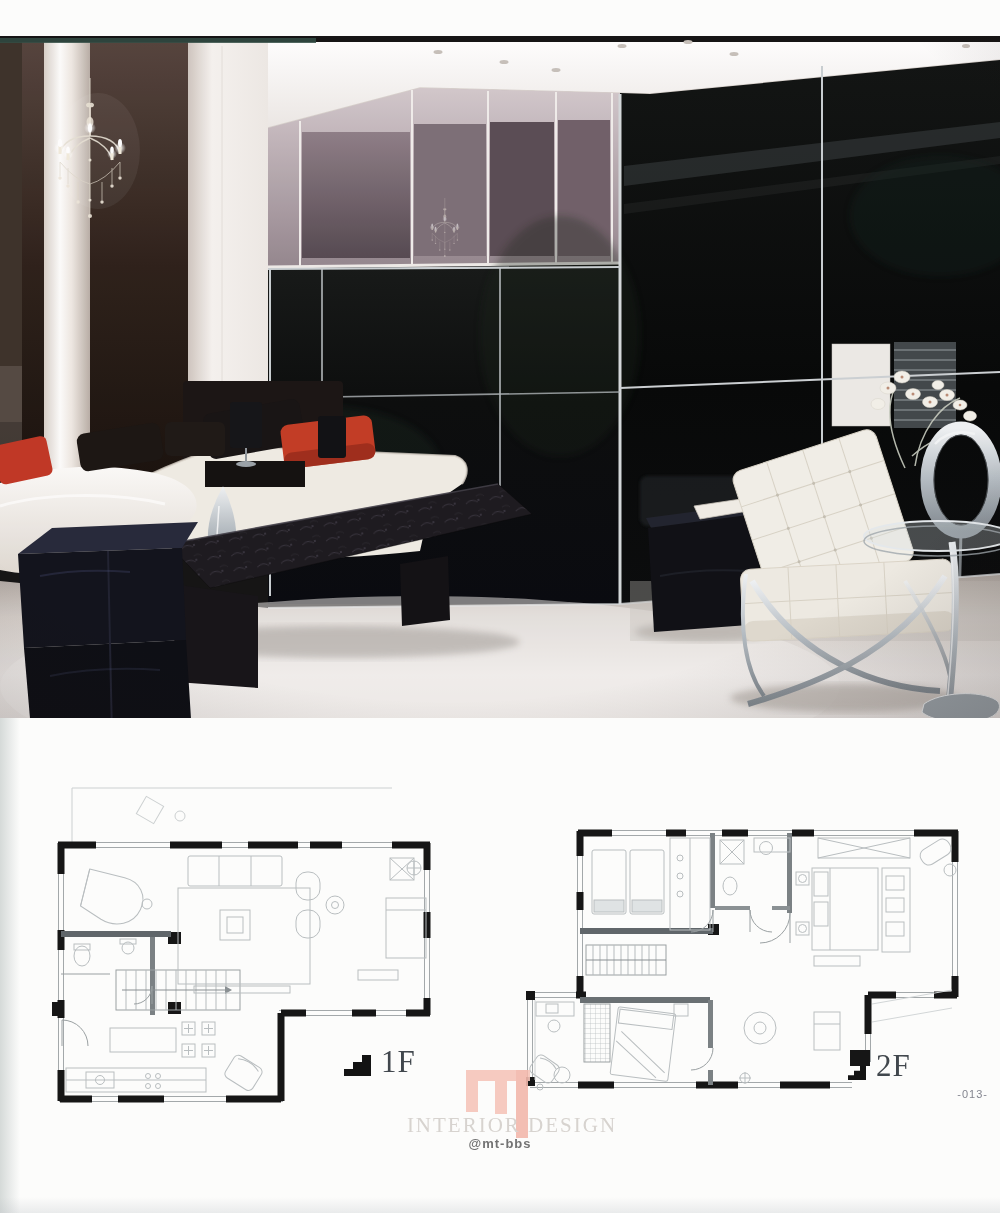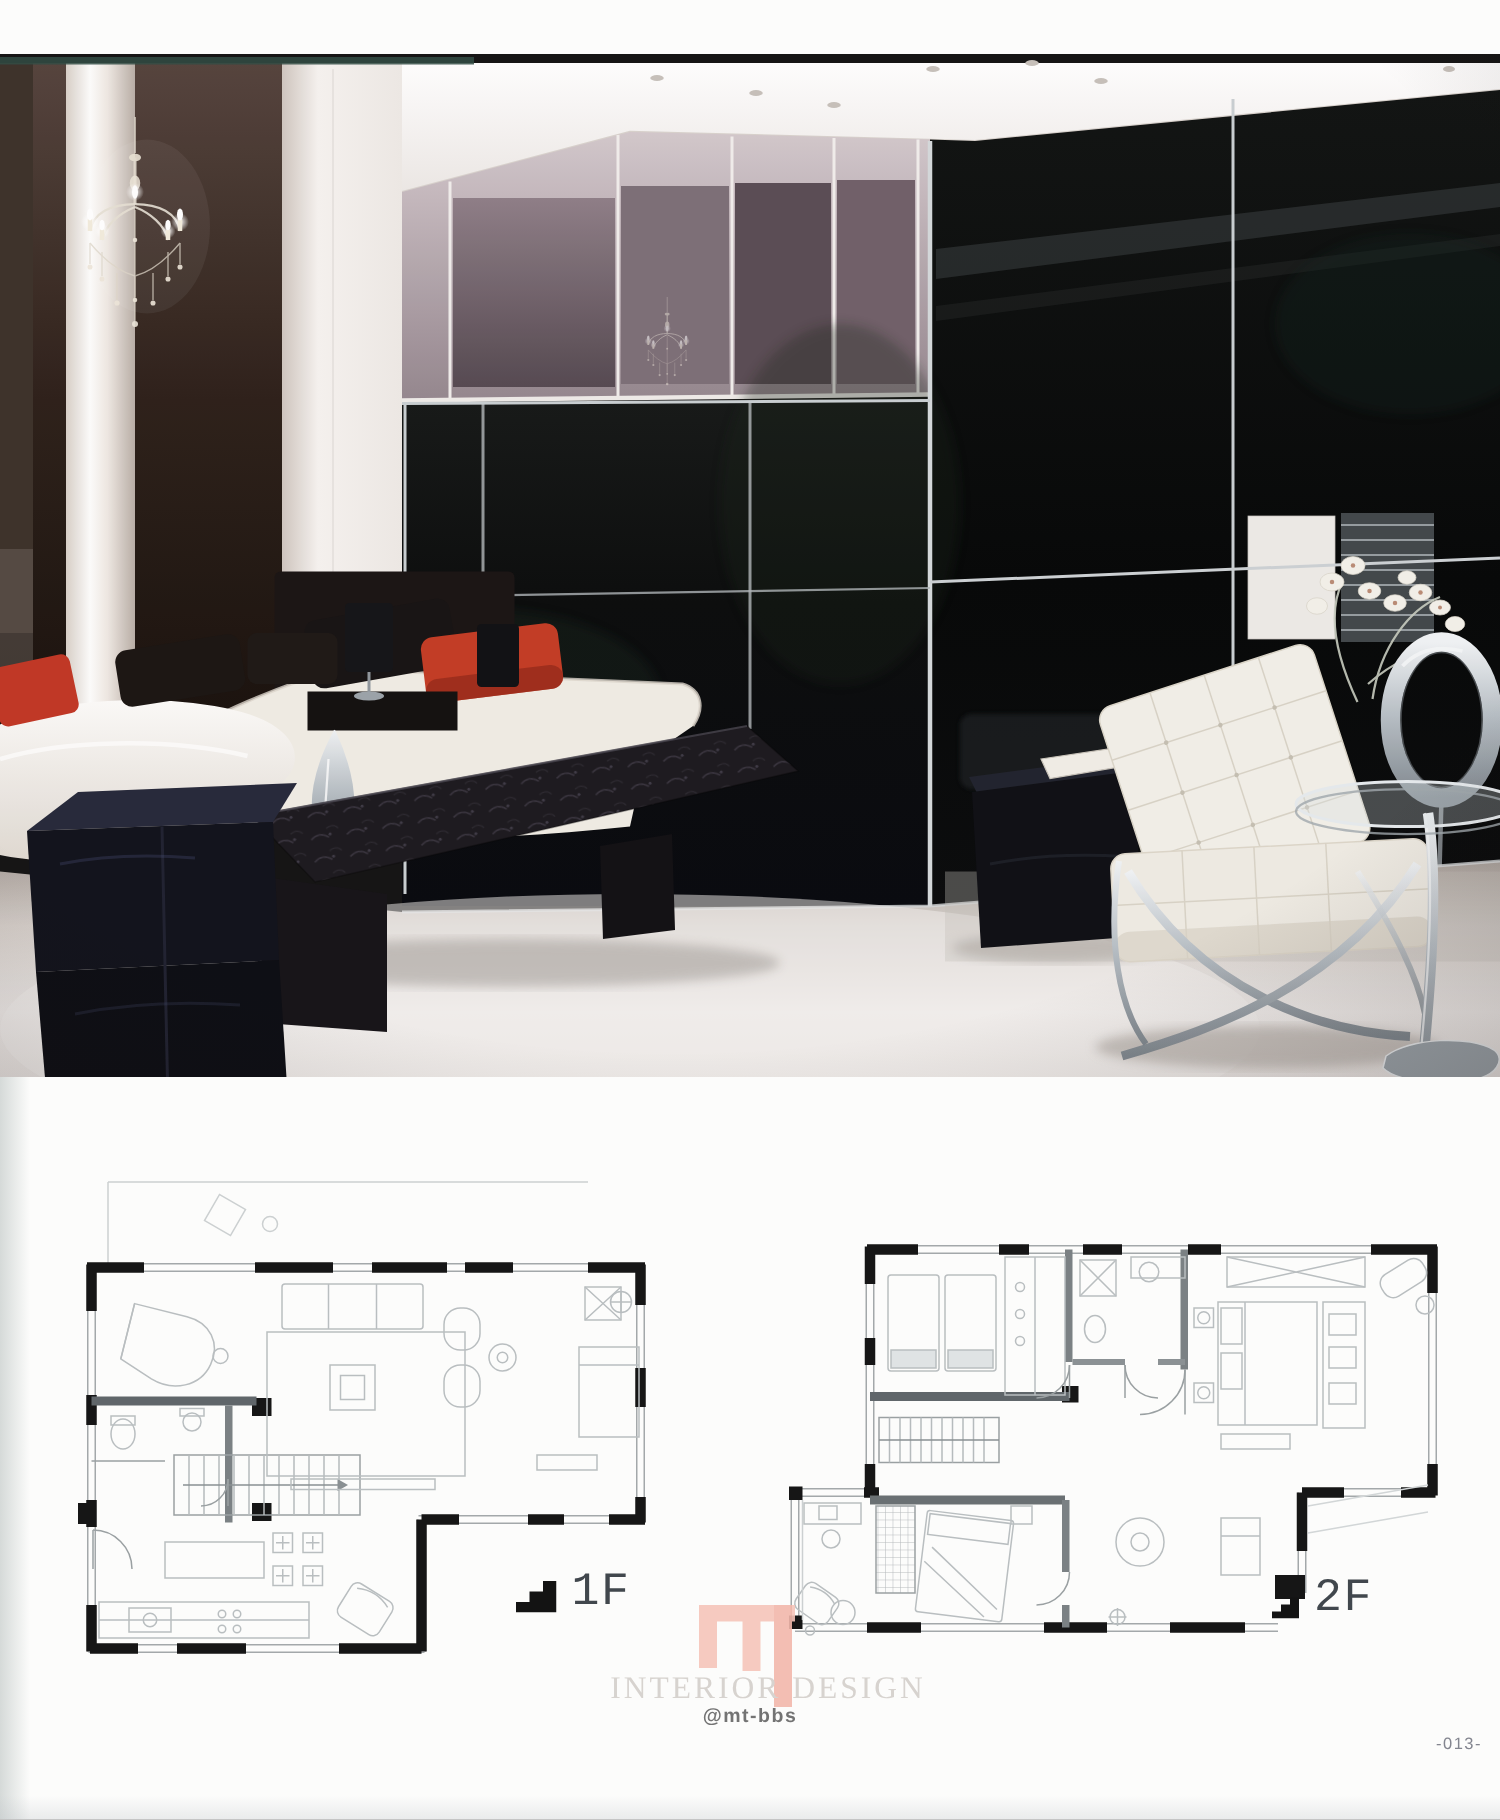--- a/index.html
+++ b/index.html
@@ -3,30 +3,30 @@
 <meta charset="utf-8">
 <style>
   html,body{margin:0;padding:0;background:#e8e8e8;}
   .page{position:relative;width:1000px;height:1213px;background:#fcfcfb;overflow:hidden;
         font-family:"Liberation Sans",sans-serif;}
   .photo{position:absolute;left:0;top:36px;width:1000px;height:682px;display:block;}
   .plan{position:absolute;display:block;}
   .plan1{left:52px;top:772px;width:400px;height:350px;}
   .plan2{left:520px;top:798px;width:450px;height:330px;}
   .plan-label{position:absolute;display:flex;align-items:flex-end;gap:10px;
-      font-family:Liberation Mono, monospace;font-size:31px;color:#41474d;letter-spacing:1px;}
+      font-family:Liberation Serif, serif;font-size:31px;color:#41474d;letter-spacing:1px;}
   .plan-label .step{display:block;margin-bottom:4px;}
   .watermark{position:absolute;left:380px;top:1068px;width:240px;text-align:center;pointer-events:none;}
   .wm-logo{position:absolute;left:86px;top:2px;}
   .wm-title{position:absolute;left:12px;top:45px;width:240px;
       font-family:"Liberation Serif",serif;font-size:21px;letter-spacing:2px;
       color:#d7d3cf;white-space:nowrap;}
   .wm-handle{position:absolute;left:0;top:68px;width:240px;
       font-weight:bold;font-size:13px;letter-spacing:1px;color:#737373;}
-  .page-number{position:absolute;right:12px;top:1157px;font-size:11px;color:#83858f;letter-spacing:1px;}
+  .page-number{position:absolute;right:12px;top:1088px;font-size:11px;color:#83858f;letter-spacing:1px;}
   .left-edge{position:absolute;left:0;top:718px;width:20px;height:495px;
       background:linear-gradient(90deg,rgba(150,162,160,.38),rgba(150,162,160,0));}
   .bottom-edge{position:absolute;left:0;bottom:0;width:100%;height:16px;
       background:linear-gradient(0deg,rgba(185,190,195,.28),rgba(185,190,195,0));}
 </style>
 </head>
 <body>
 
 <div class="page">
 

